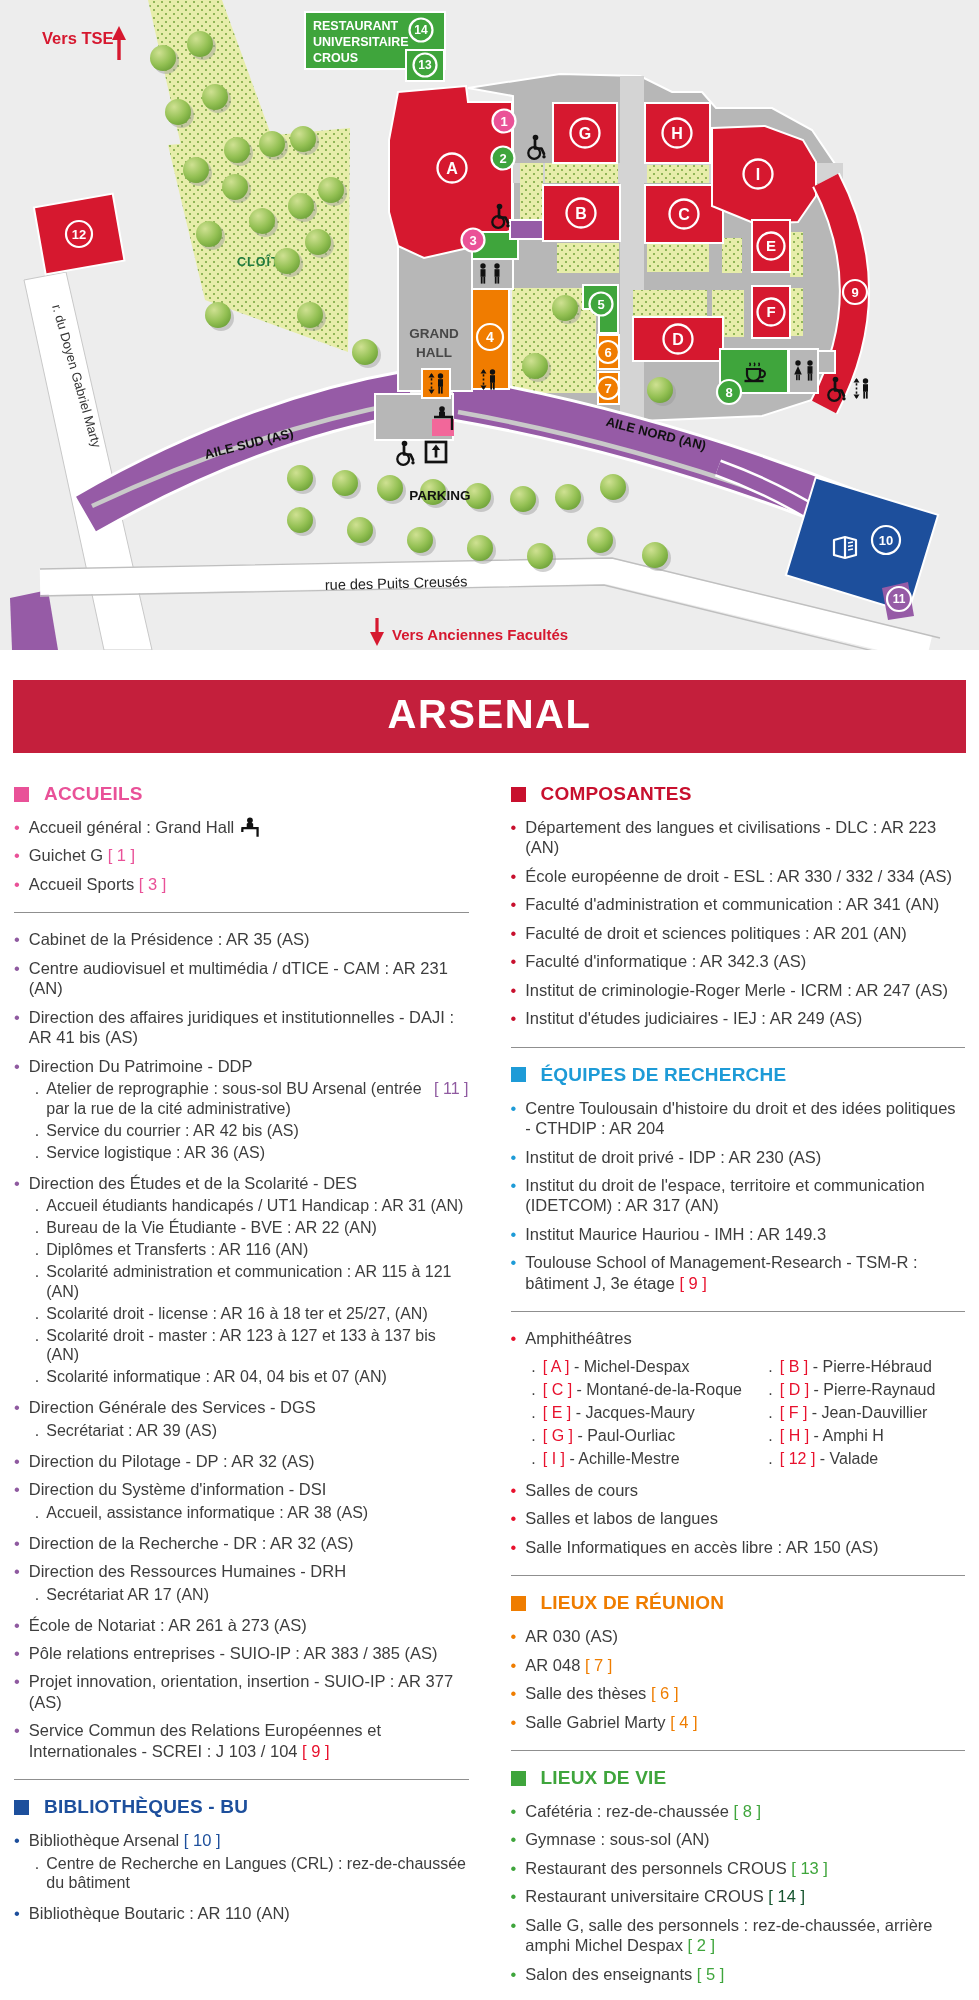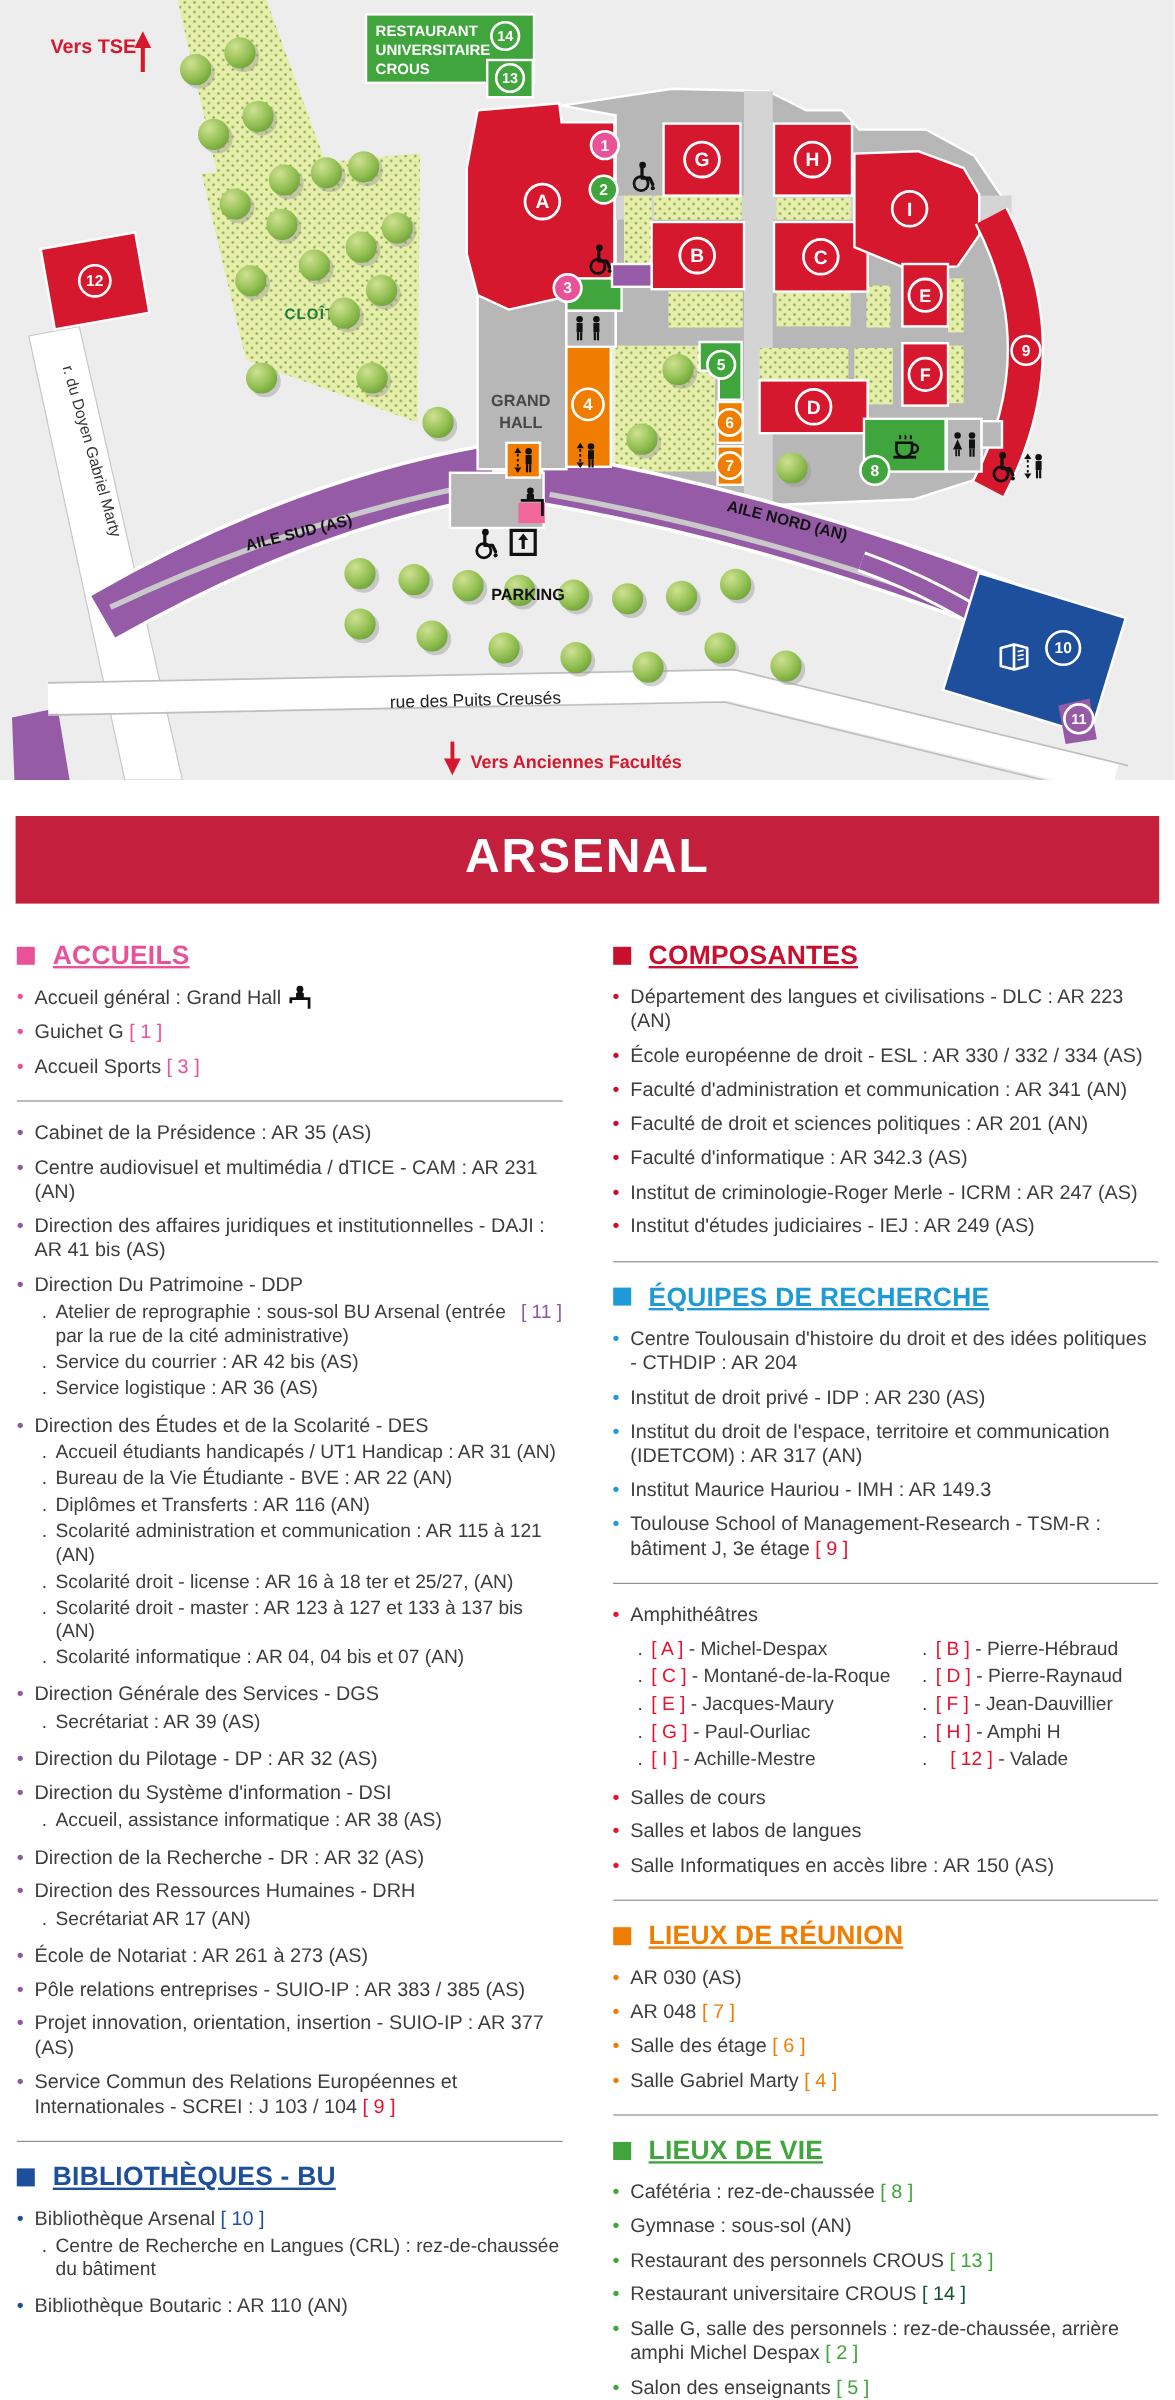--- a/index.html
+++ b/index.html
@@ -10,21 +10,21 @@
   svg text{font-family:"Liberation Sans", sans-serif;}
 
   .title-bar{margin:30px 13px 0 13px;background:#c41f3c;color:#fff;text-align:center;
              font-size:40px;font-weight:bold;letter-spacing:1.5px;padding:12px 0 16px 0;}
 
   .legend{display:flex;gap:42px;padding:26px 14px 0 14px;}
   .lcol{flex:1;min-width:0;}
   .sec{margin:0;}
   .sec-head{display:flex;align-items:center;gap:15px;margin:4px 0 12px 0;}
   .sq{width:15px;height:15px;flex:0 0 auto;}
-  .sec-title{font-size:22px;font-weight:bold;letter-spacing:.2px;text-decoration:underline;}
+  .sec-title{font-size:19px;font-weight:bold;letter-spacing:.2px;}
   .item{display:flex;margin:8px 0;font-size:16.5px;color:#3d3d3d;line-height:1.24;}
   .bul{margin-right:9px;flex:0 0 auto;}
   .ibody{flex:1;min-width:0;}
   .ref{white-space:nowrap;}
   .subs{margin-top:3px;}
   .sub{display:flex;font-size:16px;margin:2.5px 0;line-height:1.22;}
   .sdot{margin:0 7px 0 6px;color:#3d3d3d;flex:0 0 auto;}
   .amphi{display:grid;grid-template-columns:1.15fr 1fr;column-gap:4px;margin:7px 0 2px 0;}
   .amp{font-size:16px;margin:1.5px 0;white-space:nowrap;overflow:hidden;}
   .divider{border-top:1.3px solid #8f8f8f;margin:18px 0 16px 0;}
@@ -612,21 +612,21 @@
           <div class="ibody"><span class="itext">Amphithéâtres</span><div class="amphi">
               <div class="amp"><span class="sdot">.</span><span class="ref" style="color: rgb(232, 17, 45);">[ A ]</span> <span>- Michel-Despax</span></div>
               <div class="amp"><span class="sdot">.</span><span class="ref" style="color: rgb(232, 17, 45);">[ B ]</span> <span>- Pierre-Hébraud</span></div>
               <div class="amp"><span class="sdot">.</span><span class="ref" style="color: rgb(232, 17, 45);">[ C ]</span> <span>- Montané-de-la-Roque</span></div>
               <div class="amp"><span class="sdot">.</span><span class="ref" style="color: rgb(232, 17, 45);">[ D ]</span> <span>- Pierre-Raynaud</span></div>
               <div class="amp"><span class="sdot">.</span><span class="ref" style="color: rgb(232, 17, 45);">[ E ]</span> <span>- Jacques-Maury</span></div>
               <div class="amp"><span class="sdot">.</span><span class="ref" style="color: rgb(232, 17, 45);">[ F ]</span> <span>- Jean-Dauvillier</span></div>
               <div class="amp"><span class="sdot">.</span><span class="ref" style="color: rgb(232, 17, 45);">[ G ]</span> <span>- Paul-Ourliac</span></div>
               <div class="amp"><span class="sdot">.</span><span class="ref" style="color: rgb(232, 17, 45);">[ H ]</span> <span>- Amphi H</span></div>
               <div class="amp"><span class="sdot">.</span><span class="ref" style="color: rgb(232, 17, 45);">[ I ]</span> <span>- Achille-Mestre</span></div>
-              <div class="amp"><span class="sdot">.</span><span class="ref" style="color: rgb(232, 17, 45); margin-left: 12px;">[ 12 ]</span> <span>- Valade</span></div>
+              <div class="amp"><span class="sdot">.</span><span class="ref" style="color: rgb(232, 17, 45);">[ 12 ]</span> <span>- Valade</span></div>
             </div></div>
         </div>
         <div class="item">
           <span class="bul" style="color: rgb(232, 17, 45);">•</span>
           <div class="ibody"><span class="itext">Salles de cours</span></div>
         </div>
         <div class="item">
           <span class="bul" style="color: rgb(232, 17, 45);">•</span>
           <div class="ibody"><span class="itext">Salles et labos de langues</span></div>
         </div>
@@ -644,21 +644,21 @@
         <div class="item">
           <span class="bul" style="color: rgb(239, 125, 0);">•</span>
           <div class="ibody"><span class="itext">AR 030 (AS)</span></div>
         </div>
         <div class="item">
           <span class="bul" style="color: rgb(239, 125, 0);">•</span>
           <div class="ibody"><span class="itext">AR 048</span> <span class="ref" style="color: rgb(239, 125, 0);">[ 7 ]</span></div>
         </div>
         <div class="item">
           <span class="bul" style="color: rgb(239, 125, 0);">•</span>
-          <div class="ibody"><span class="itext">Salle des étage</span> <span class="ref" style="color: rgb(239, 125, 0);">[ 6 ]</span></div>
+          <div class="ibody"><span class="itext">Salle des thèses</span> <span class="ref" style="color: rgb(239, 125, 0);">[ 6 ]</span></div>
         </div>
         <div class="item">
           <span class="bul" style="color: rgb(239, 125, 0);">•</span>
           <div class="ibody"><span class="itext">Salle Gabriel Marty</span> <span class="ref" style="color: rgb(239, 125, 0);">[ 4 ]</span></div>
         </div>
       </section>
       <div class="divider"></div>
       <section class="sec">
         <div class="sec-head">
           <span class="sq" style="background: rgb(63, 165, 60);"></span>

